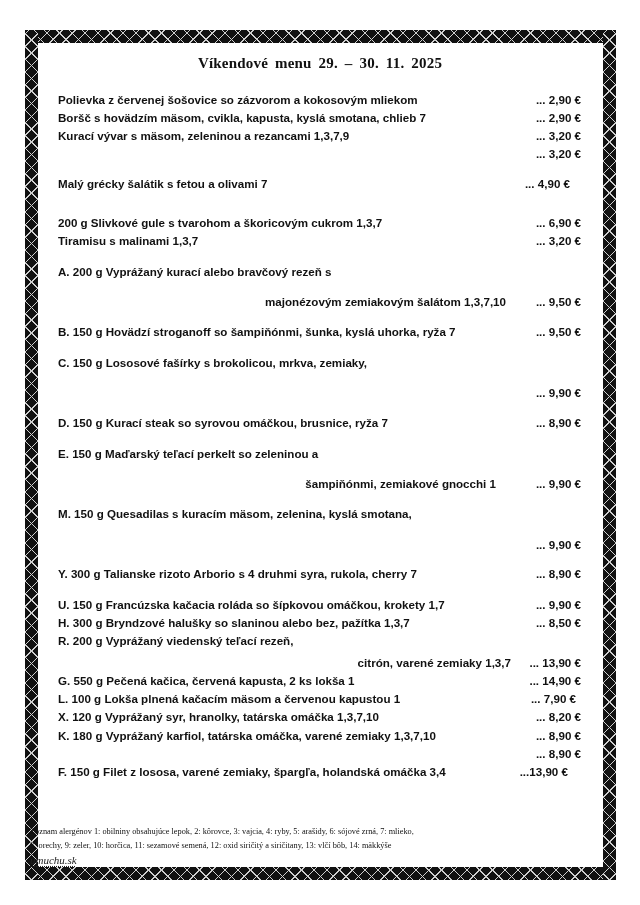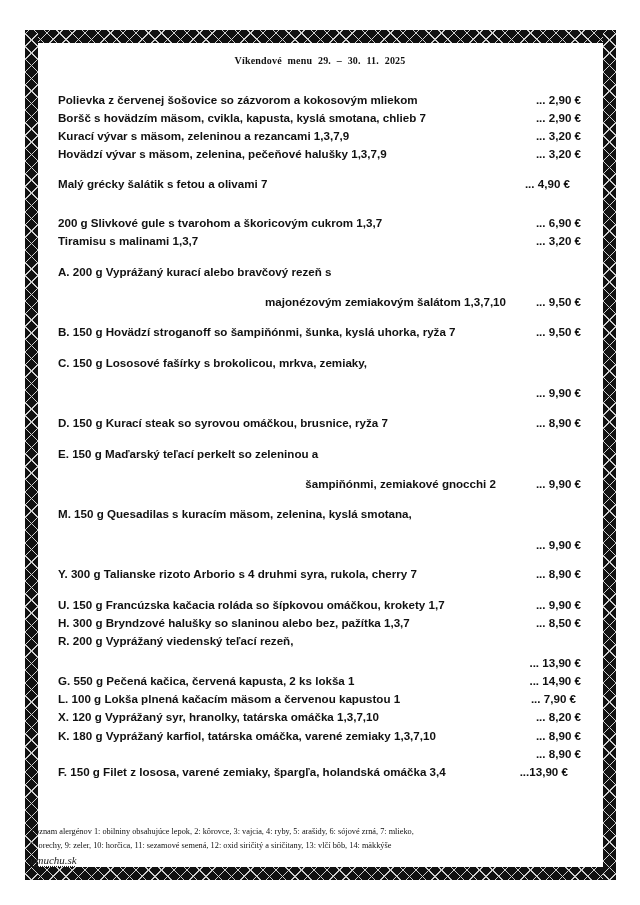--- a/index.html
+++ b/index.html
@@ -28,21 +28,21 @@
       repeating-linear-gradient(-45deg, transparent 0 4px, #cfcfcf 4px 5px, transparent 5px 9px);
   }
   .knot.top { left: 25px; top: 30px; width: 591px; }
   .knot.bottom { left: 25px; top: 867px; width: 591px; }
   .knot.left { left: 25px; top: 30px; height: 850px; }
   .knot.right { left: 603px; top: 30px; height: 850px; }
 
   .title {
     position: absolute; left: 0; width: 640px; top: 55px;
     text-align: center;
-    font-family: "Liberation Serif", serif; font-weight: bold; font-size: 10px;
+    font-family: "Liberation Serif", serif; font-weight: bold; font-size: 15px;
     color: #111; letter-spacing: 0.2px; word-spacing: 3px;
   }
 
   .menu {
     position: absolute; left: 58px; top: 0; width: 528px;
     font-family: "Liberation Sans", sans-serif; font-weight: bold;
     font-size: 11.6px; color: #111;
   }
   .row {
     position: absolute; left: 0; width: 528px; height: 16px; line-height: 16px;
@@ -82,21 +82,20 @@
   </div>
   <div class="row" style="top:110px">
     <span class="name">Boršč s hovädzím mäsom, cvikla, kapusta, kyslá smotana, chlieb 7</span>
     <span class="price" style="right:5px">... 2,90 €</span>
   </div>
   <div class="row" style="top:128px">
     <span class="name">Kurací vývar s mäsom, zeleninou a rezancami 1,3,7,9</span>
     <span class="price" style="right:5px">... 3,20 €</span>
   </div>
   <div class="row" style="top:146px">
-    <span class="name">Hovädzí vývar s mäsom, zelenina, pečeňové halušky 1,3,7,9</span>
     <span class="price" style="right:5px">... 3,20 €</span>
   </div>
 
   <div class="row" style="top:176px">
     <span class="name">Malý grécky šalátik s fetou a olivami 7</span>
     <span class="price" style="right:16px">... 4,90 €</span>
   </div>
 
   <div class="row" style="top:215px">
     <span class="name">200 g Slivkové gule s tvarohom a škoricovým cukrom 1,3,7</span>
@@ -129,21 +128,21 @@
 
   <div class="row" style="top:415px">
     <span class="name">D. 150 g Kurací steak so syrovou omáčkou, brusnice, ryža 7</span>
     <span class="price" style="right:5px">... 8,90 €</span>
   </div>
 
   <div class="row" style="top:446px">
     <span class="name">E. 150 g Maďarský teľací perkelt so zeleninou a</span>
   </div>
   <div class="row cont" style="top:476px">
-    <span class="name" style="right:90px">šampiňónmi, zemiakové gnocchi 2</span>
+    <span class="name" style="right:90px">šampiňónmi, zemiakové gnocchi 1</span>
     <span class="price" style="right:5px">... 9,90 €</span>
   </div>
 
   <div class="row" style="top:506px">
     <span class="name">M. 150 g Quesadilas s kuracím mäsom, zelenina, kyslá smotana,</span>
   </div>
   <div class="row cont" style="top:537px">
     <span class="price" style="right:5px">... 9,90 €</span>
   </div>
 
@@ -157,20 +156,21 @@
     <span class="price" style="right:5px">... 9,90 €</span>
   </div>
   <div class="row" style="top:615px">
     <span class="name">H. 300 g Bryndzové halušky so slaninou alebo bez, pažítka 1,3,7</span>
     <span class="price" style="right:5px">... 8,50 €</span>
   </div>
   <div class="row" style="top:633px">
     <span class="name">R. 200 g Vyprážaný viedenský teľací rezeň,</span>
   </div>
   <div class="row cont" style="top:655px">
+    <span class="name" style="right:75px">citrón, varené zemiaky 1,3,7</span>
     <span class="price" style="right:5px">... 13,90 €</span>
   </div>
   <div class="row" style="top:673px">
     <span class="name">G. 550 g Pečená kačica, červená kapusta, 2 ks lokša 1</span>
     <span class="price" style="right:5px">... 14,90 €</span>
   </div>
   <div class="row" style="top:691px">
     <span class="name">L. 100 g Lokša plnená kačacím mäsom a červenou kapustou 1</span>
     <span class="price" style="right:10px">... 7,90 €</span>
   </div>

